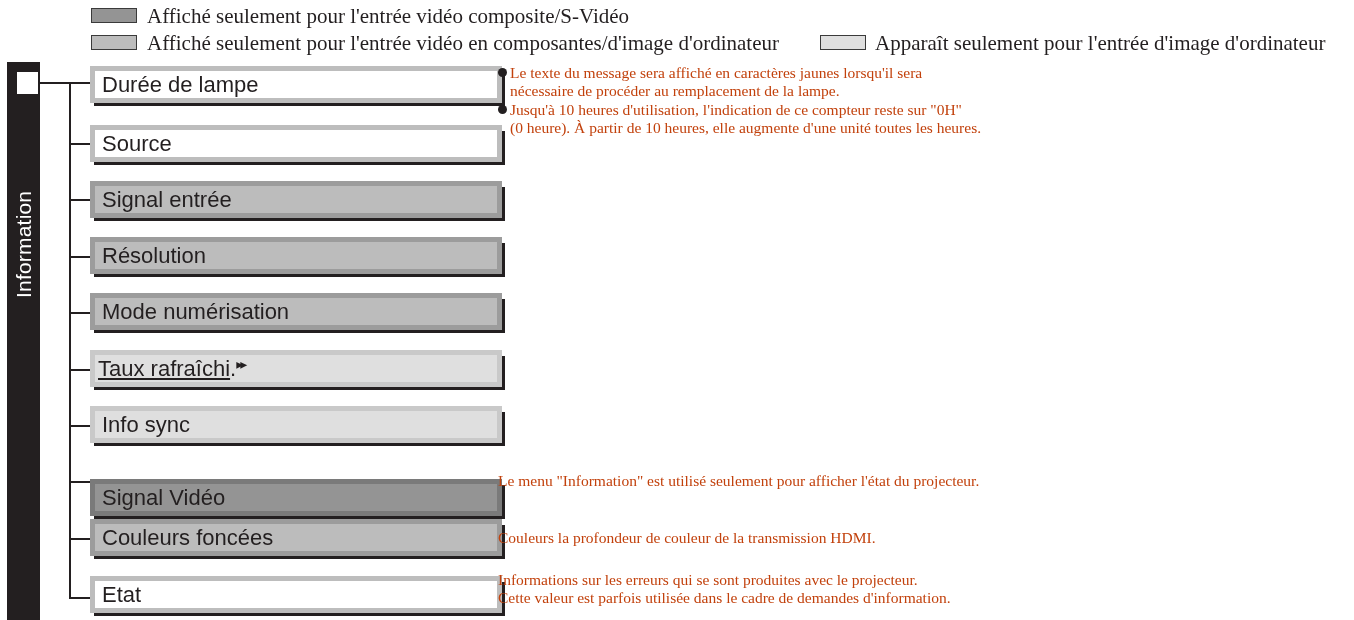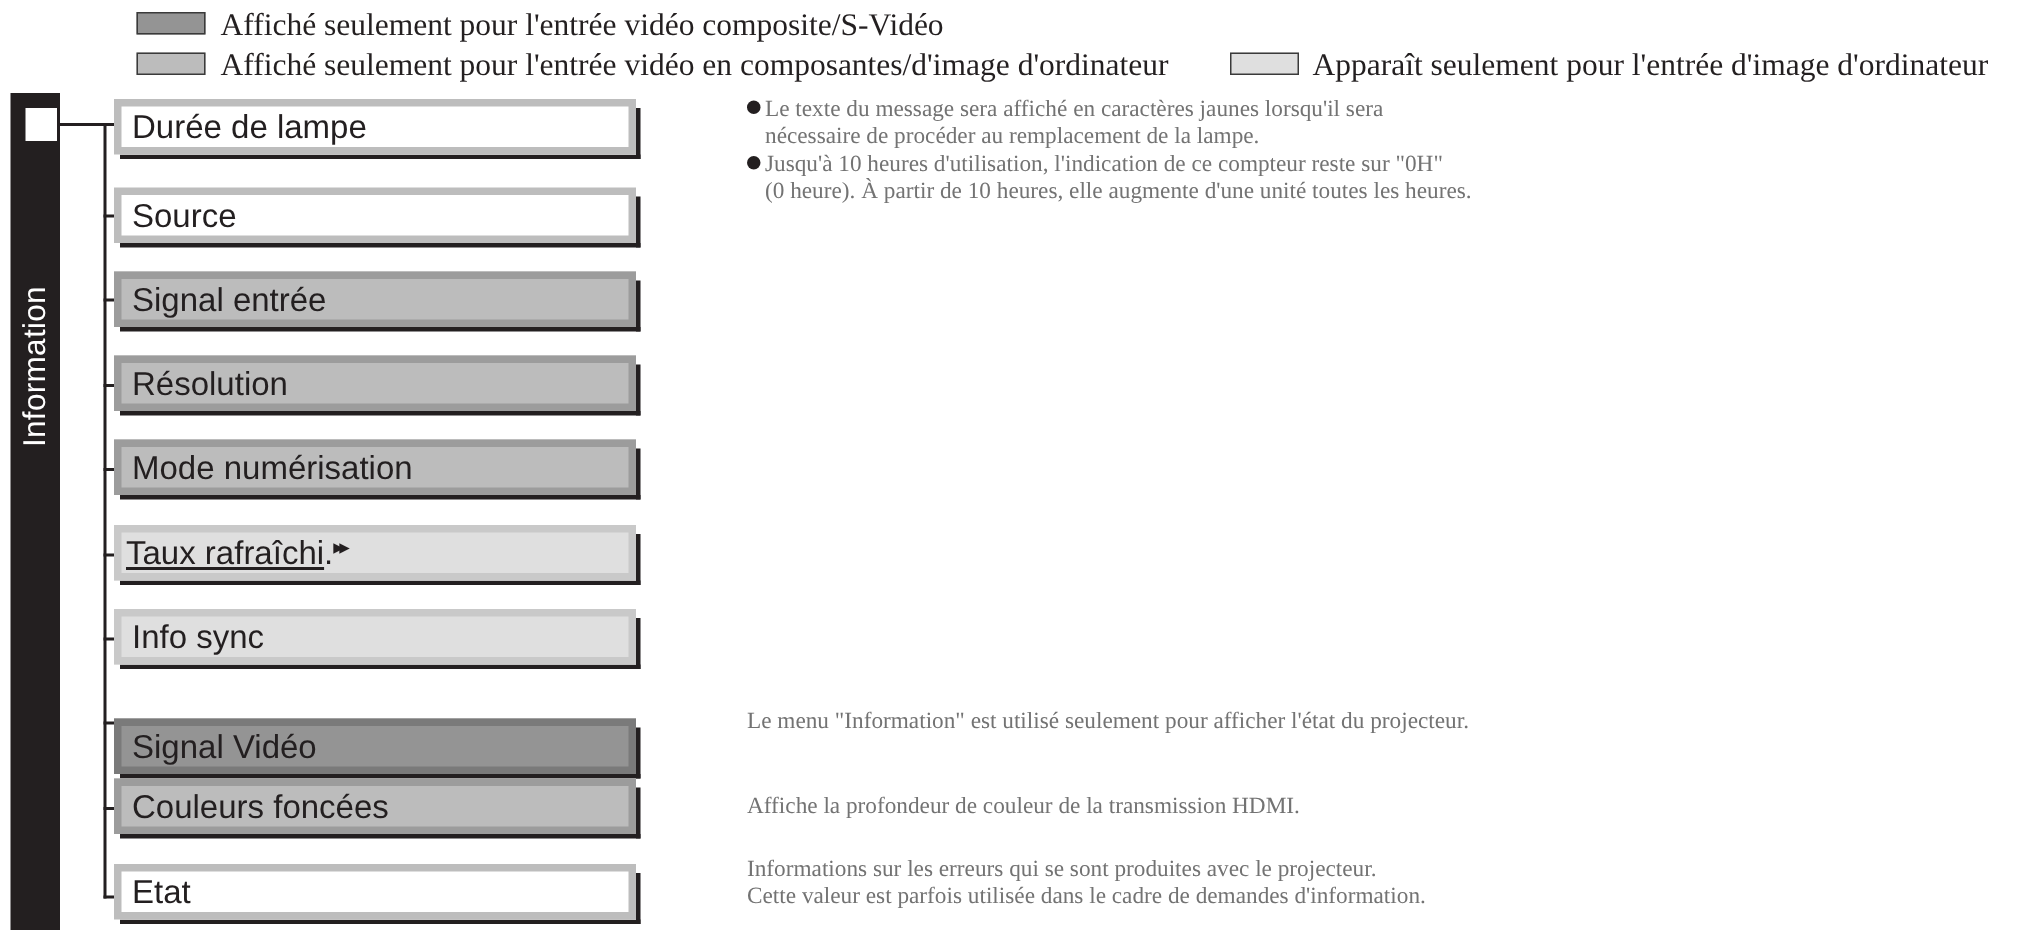--- a/index.html
+++ b/index.html
@@ -5,32 +5,32 @@
   html, body { margin:0; padding:0; background:#ffffff; }
   body { width:1354px; height:620px; position:relative; overflow:hidden; font-family:"Liberation Serif", serif; color:#231f20; }
   .legend-row { position:absolute; font-size:21px; line-height:16px; white-space:nowrap; }
   .swatch { position:absolute; width:44px; height:13px; border:1px solid #3a3a3a; box-sizing:content-box; }
   .sidebar { position:absolute; left:7px; top:62px; width:33px; height:558px; background:#231f20; }
   .sidebar-square { position:absolute; left:10px; top:10px; width:21px; height:22px; background:#ffffff; }
   .sidebar-label { position:absolute; left:0; top:40px; width:33px; height:200px; }
   .sidebar-label span { position:absolute; left:50%; top:0; color:#ffffff; font-family:"Liberation Sans", sans-serif; font-size:21px; white-space:nowrap; transform-origin:0 0; transform:translate(-12px, 196px) rotate(-90deg); letter-spacing:0.2px; }
   .hline { position:absolute; height:2px; background:#231f20; }
   .vline { position:absolute; width:2px; background:#231f20; }
-  .item { position:absolute; left:76px; width:348px; height:37px; box-sizing:border-box; }
+  .item { position:absolute; left:90px; width:412px; height:37px; box-sizing:border-box; }
   .item .shadow-r { position:absolute; right:-3px; top:6px; width:3px; height:34px; background:#231f20; }
   .item .shadow-b { position:absolute; left:4px; bottom:-3px; height:3px; right:-3px; background:#231f20; }
   .item .face { position:absolute; left:0; top:0; right:0; bottom:0; border:5px solid; box-sizing:border-box; }
   .item .label { position:absolute; left:12px; top:6px; font-family:"Liberation Sans", sans-serif; font-size:22px; line-height:25px; color:#231f20; white-space:nowrap; }
   .item.white .face { background:#ffffff; border-color:#bdbdbd; }
   .item.medium .face { background:#bcbcbc; border-color:#9c9c9c; }
   .item.light .face { background:#dfdfdf; border-color:#c9c9c9; }
   .item.dark .face { background:#949494; border-color:#7a7a7a; }
   .item .label u { text-decoration:underline; text-underline-offset:2px;margin-top:32px; }
   .ref-mark { font-size:14px; vertical-align:top; position:relative; top:-4px; letter-spacing:-3px; }
-  .note { position:absolute; font-size:15.5px; line-height:18px; white-space:nowrap; color:#737373; }
+  .note { position:absolute; font-size:15.5px; line-height:18px; white-space:nowrap; color:#c2410c; }
   .bullet { display:inline-block; width:9px; height:9px; border-radius:50%; background:#231f20; margin-right:3px; position:relative; top:-1px; }
 </style>
 </head>
 <body>
 
 <div class="swatch" style="left:91px; top:8px; background:#949494;"></div>
 <div class="legend-row" style="left:147px; top:8px;">Affiché seulement pour l'entrée vidéo composite/S-Vidéo</div>
 
 <div class="swatch" style="left:91px; top:35px; background:#bcbcbc;"></div>
 <div class="legend-row" style="left:147px; top:35px;font-family:Liberation Serif, serif;">Affiché seulement pour l'entrée vidéo en composantes/d'image d'ordinateur</div>
@@ -132,18 +132,18 @@
   <span style="padding-left:12px;">nécessaire de procéder au remplacement de la lampe.</span>
 </div>
 
 <div class="note" style="left:498px; top:101px;">
   <span class="bullet"></span><span>Jusqu'à 10 heures d'utilisation, l'indication de ce compteur reste sur "0H"</span><br>
   <span style="padding-left:12px;">(0 heure). À partir de 10 heures, elle augmente d'une unité toutes les heures.</span>
 </div>
 
 <div class="note" style="left:498px; top:472px;">Le menu "Information" est utilisé seulement pour afficher l'état du projecteur.</div>
 
-<div class="note" style="left:498px; top:529px;">Affiche la profondeur de couleur de la transmission HDMI.</div>
+<div class="note" style="left:498px; top:529px;">Couleurs la profondeur de couleur de la transmission HDMI.</div>
 
 <div class="note" style="left:498px; top:571px;">
   <span>Informations sur les erreurs qui se sont produites avec le projecteur.</span><br>
   <span>Cette valeur est parfois utilisée dans le cadre de demandes d'information.</span>
 </div>
 
 </body></html>

